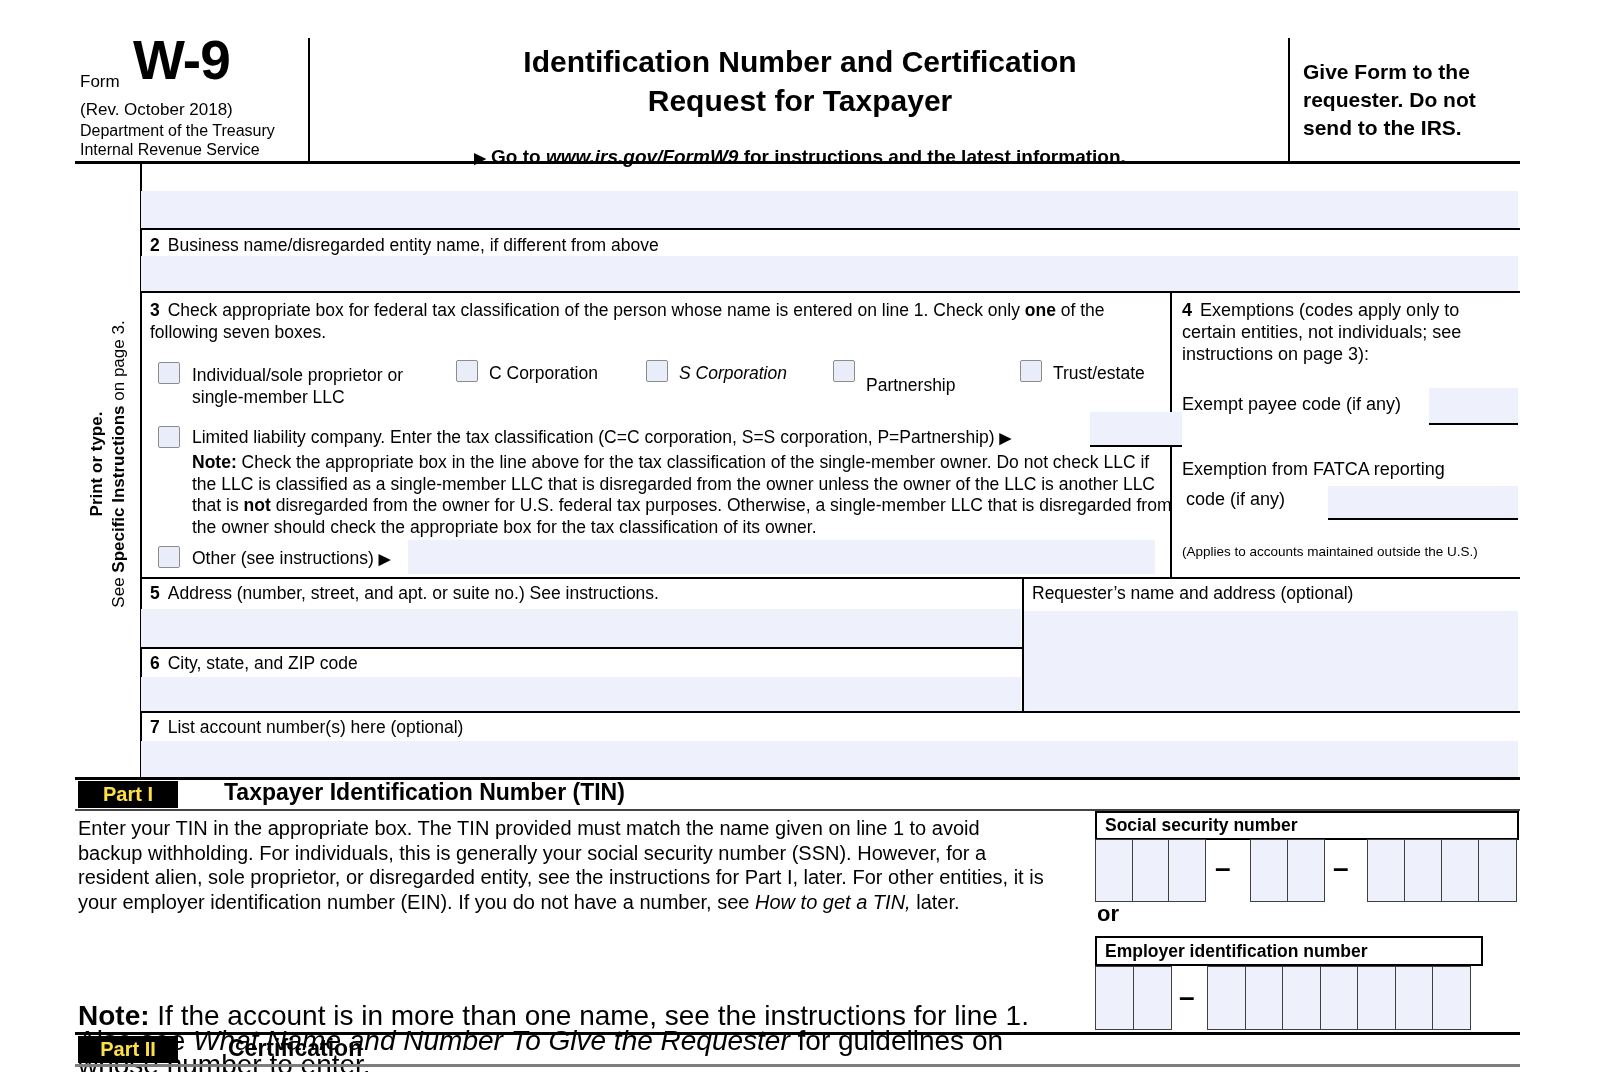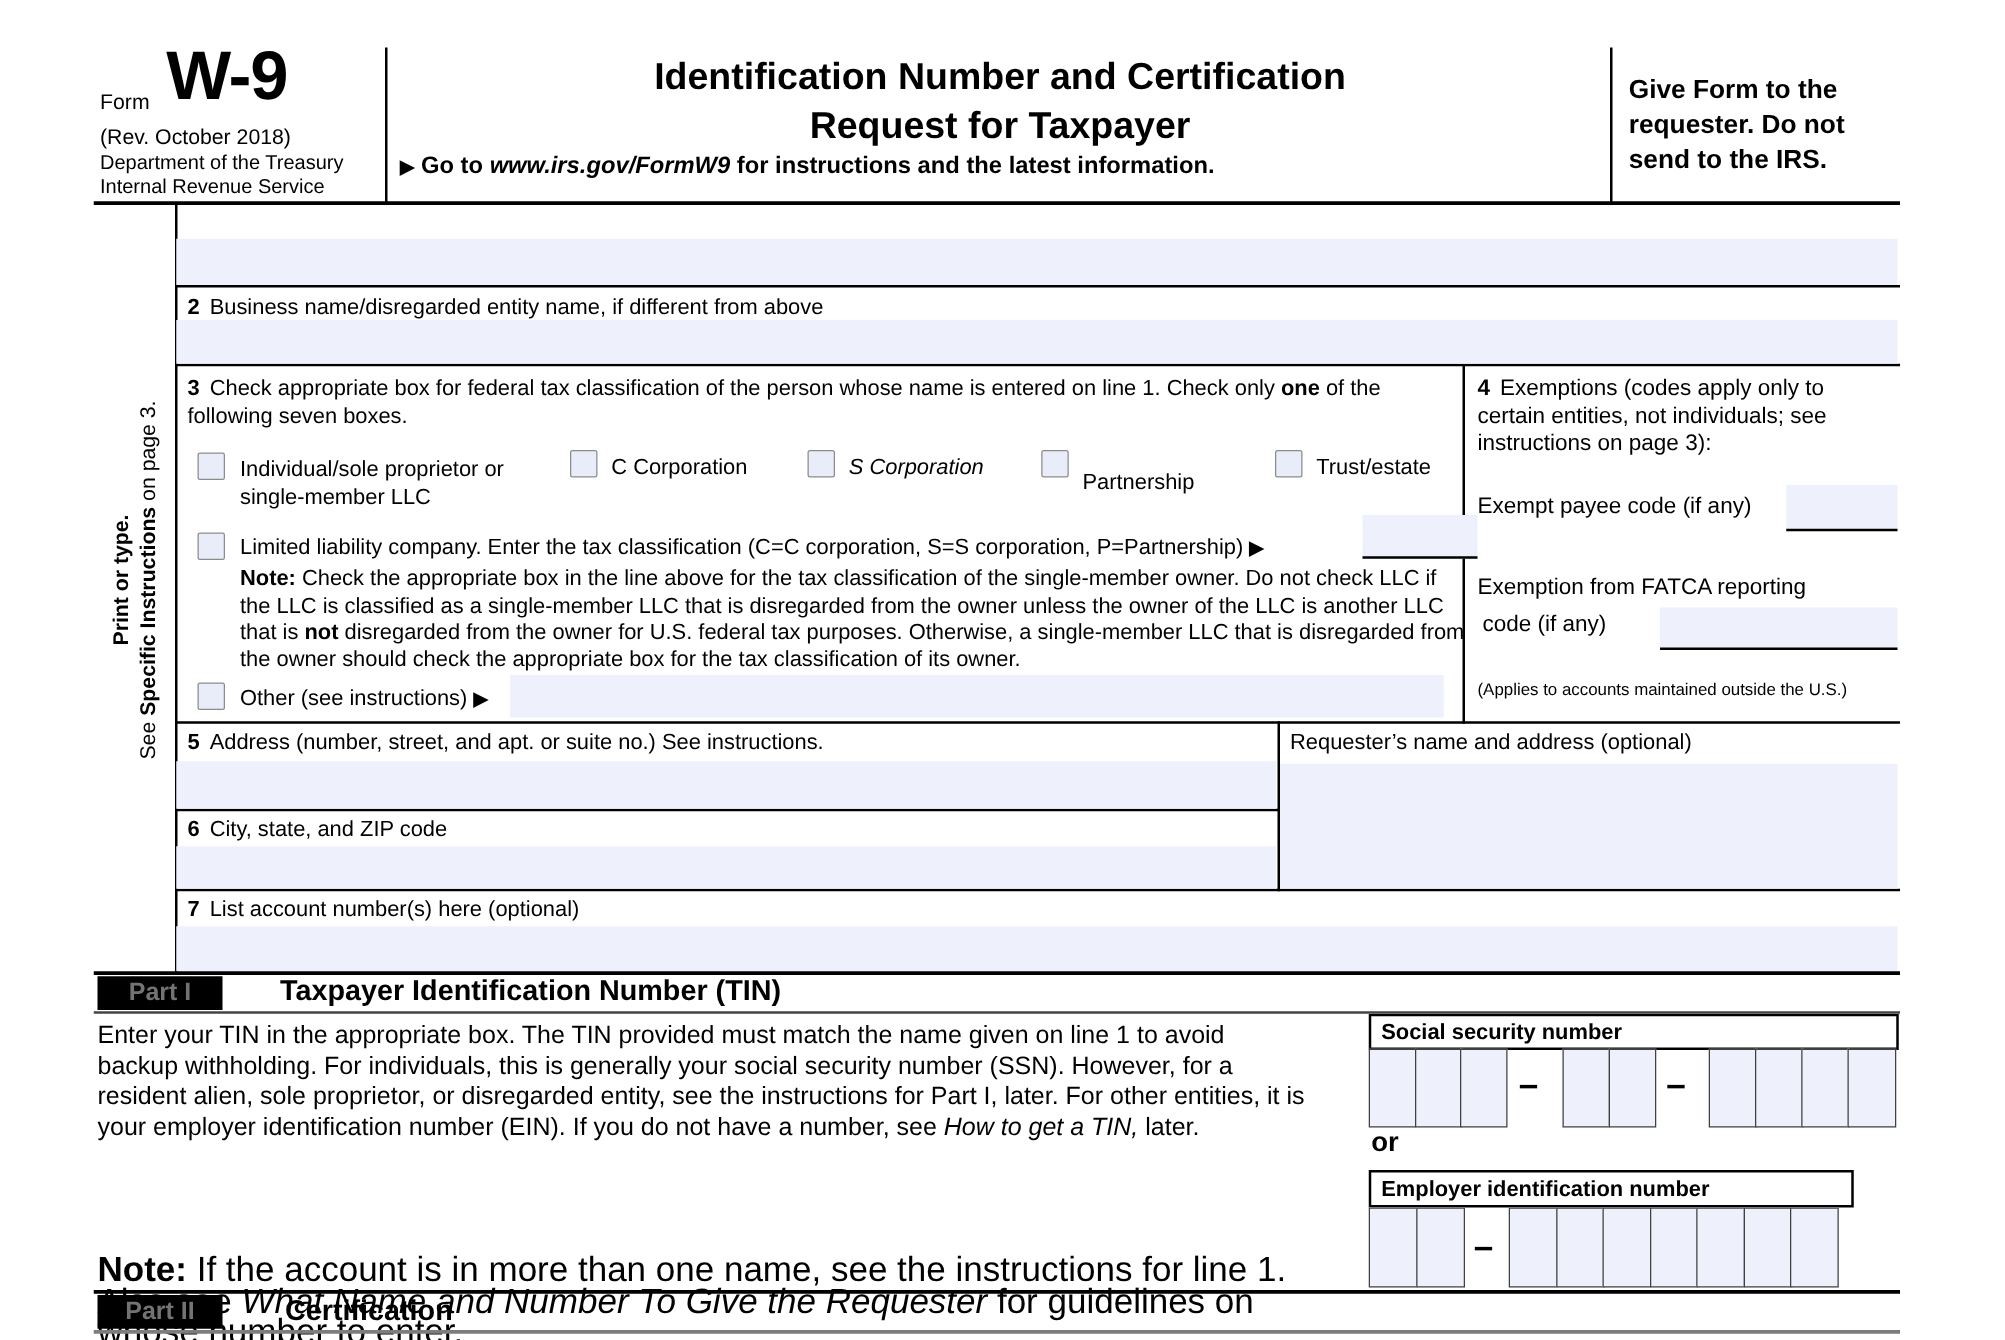--- a/index.html
+++ b/index.html
@@ -11,40 +11,40 @@
   .hline { position:absolute; background:#000; }
   .vline { position:absolute; background:#000; }
   .input { position:absolute; background:#eef1fb; font-size:17px; }
   .lbl { position:absolute; font-size:17.5px; white-space:nowrap; }
   .wrap { white-space:normal; }
   .num { font-weight:bold; margin-right:8px; }
   .cb { position:absolute; width:20px; height:20px; background:#e9edfa;
         border:1.5px solid #8c8c8c; border-radius:2px; }
   .cblbl { position:absolute; font-size:17.5px; }
   .arrow { font-weight:bold; font-size:15px; }
-  .badge { position:absolute; width:100px; height:27px; background:#000; color:#737373;
+  .badge { position:absolute; width:100px; height:27px; background:#000; color:#fde047;
            font-weight:bold; font-size:20px; text-align:center; line-height:27px; }
   .part-title { position:absolute; font-weight:bold; font-size:23px; }
   .digit-group { position:absolute; display:flex; }
   .digit-cell { width:36px; height:61px; background:#eef1fb; border:1.5px solid #404040; }
   .digit-cell + .digit-cell { margin-left:-1.5px; }
   .tin-dash { position:absolute; font-weight:bold; font-size:28px; }
   .labelbox { position:absolute; border:2px solid #000; font-weight:bold; font-size:17.5px;
               padding-left:8px; background:#fff; }
   
   .form-word  { left:80px; top:72px;  font-size:17px; }
   .form-number{ left:133px; top:28px; font-size:55px; font-weight:bold; letter-spacing:-1px; }
   .form-rev   { left:80px; top:100px; font-size:17px; }
   .form-dept  { left:80px; top:122px; font-size:16px; }
   .form-irs   { left:80px; top:141px; font-size:16px; }
   .hv1 { left:308px;  top:38px; width:2px; height:124px; }
   .hv2 { left:1288px; top:38px; width:2px; height:124px; }
   .title-block { left:320px; top:42px; width:960px; text-align:center;
                  font-size:30px; font-weight:bold; line-height:39px; }
-  .goto { left:320px; top:122px; width:960px; font-size:19px; font-weight:bold; }
+  .goto { left:320px; top:146px; width:960px; text-align:center; font-size:19px; font-weight:bold; }
   .bi { font-style:italic; }
   .give-form { left:1303px; top:58px; width:210px; font-size:21px; font-weight:bold; line-height:28px; }
   .header-rule { left:75px; top:161px; width:1445px; height:3px; }
   
   .sidebar { position:absolute; left:-74px; top:441px; width:366px; height:46px;
              transform:rotate(-90deg); text-align:center; font-size:17px; line-height:22px; }
   .sb1 { font-weight:bold; }
   
   .tbl-left { left:140px; top:163px; width:2px; height:615px; }
   .r1 { left:140px; top:228px; width:1380px; height:2px; }

